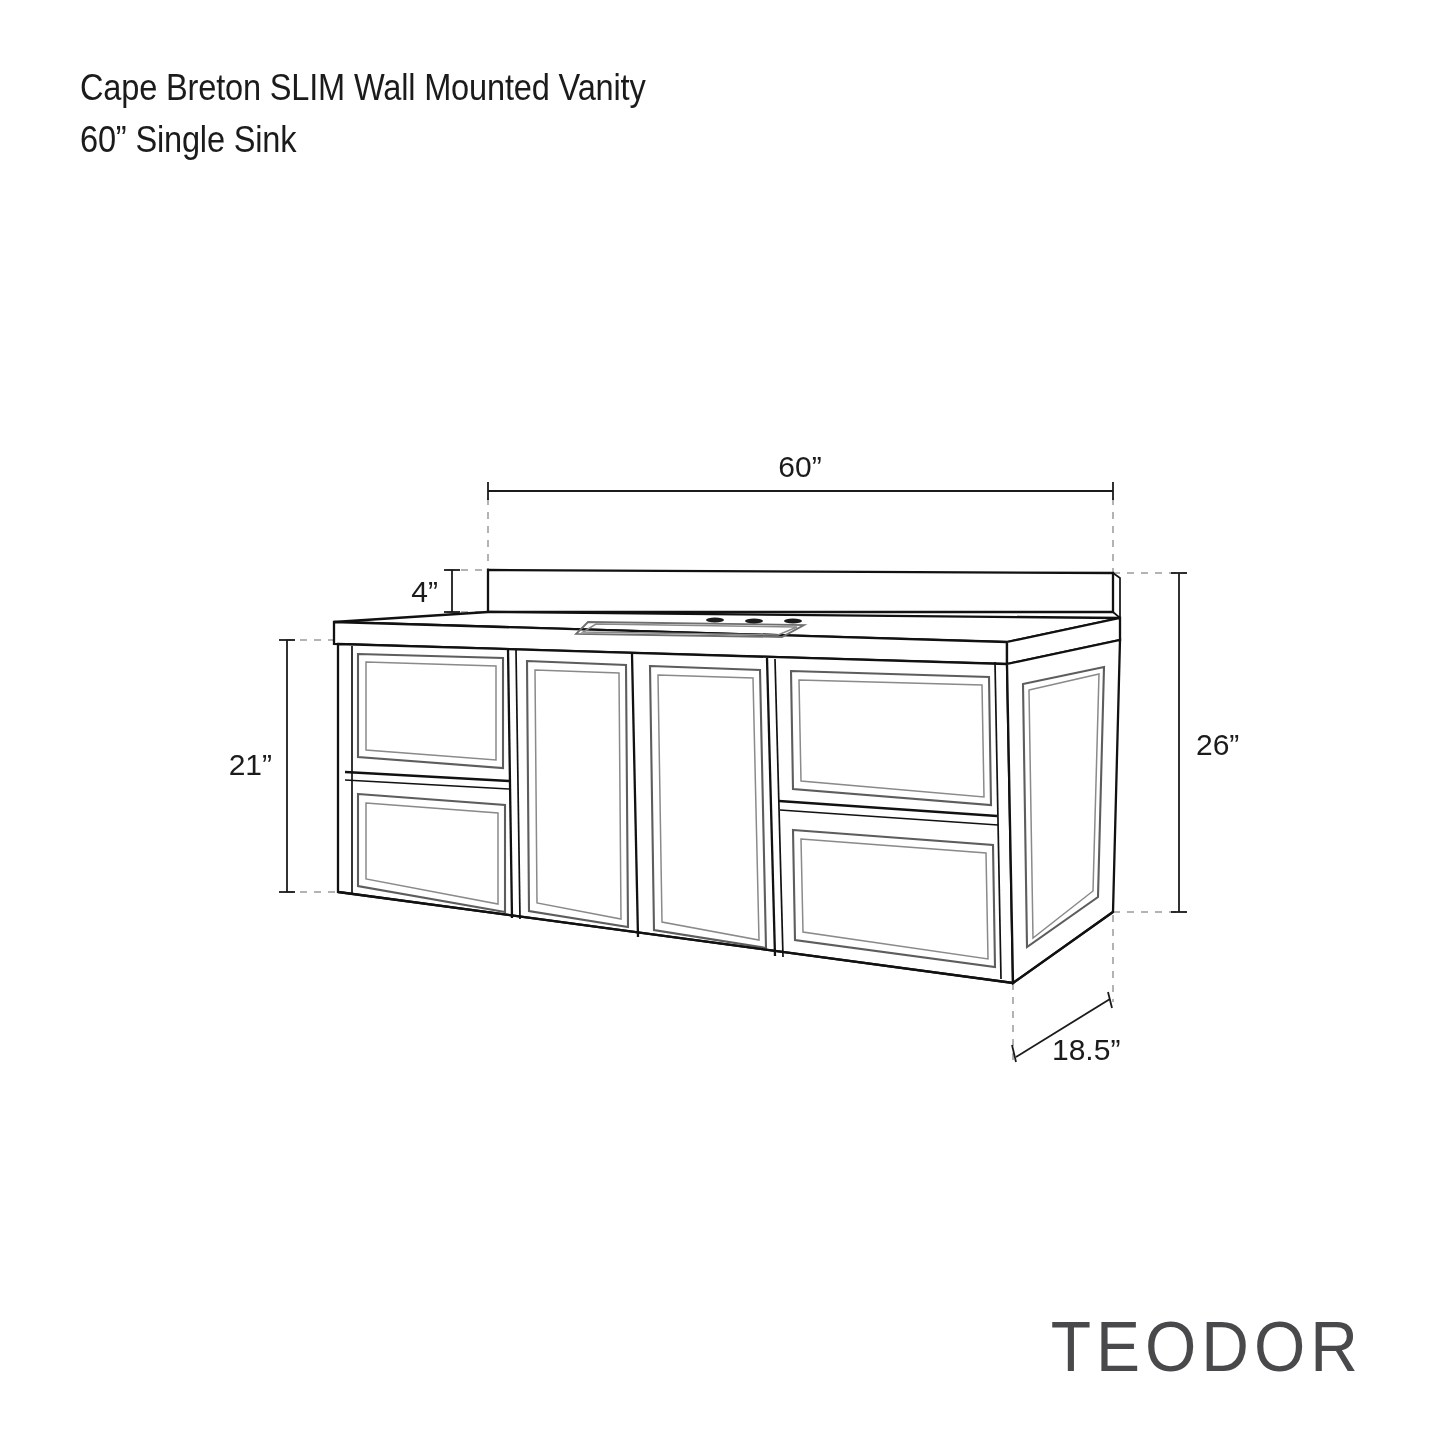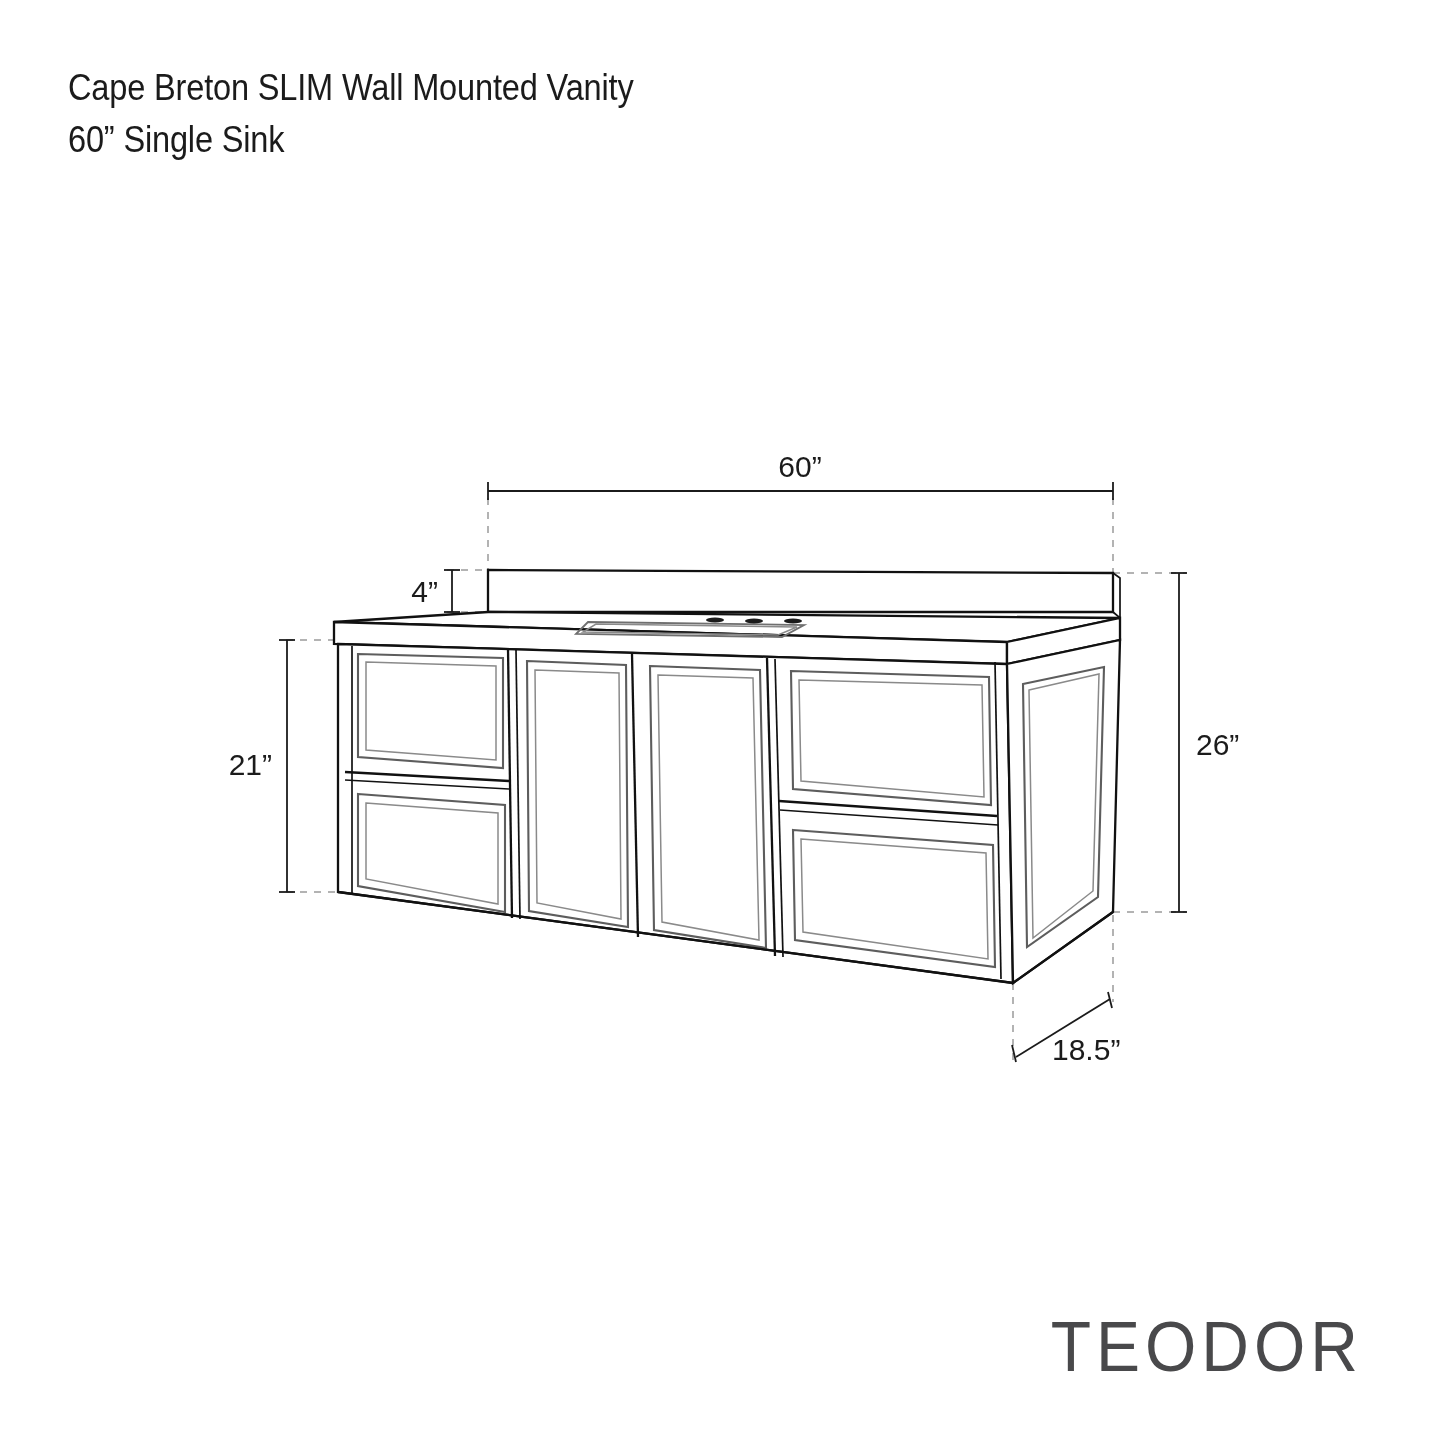--- a/index.html
+++ b/index.html
@@ -17,21 +17,21 @@
     overflow: hidden;
   }
   #sheet {
     position: absolute;
     top: 0; left: 0;
     width: 1445px;
     height: 1445px;
   }
   .title-block {
     position: absolute;
-    left: 68px;
+    left: 80px;
     top: 62px;
     width: 900px;
   }
   .title-line {
     font-family: "Liberation Sans", sans-serif;
     font-size: 37px;
     line-height: 52px;
     font-weight: 400;
     letter-spacing: -0.2px;
     color: #1b1b1b;

